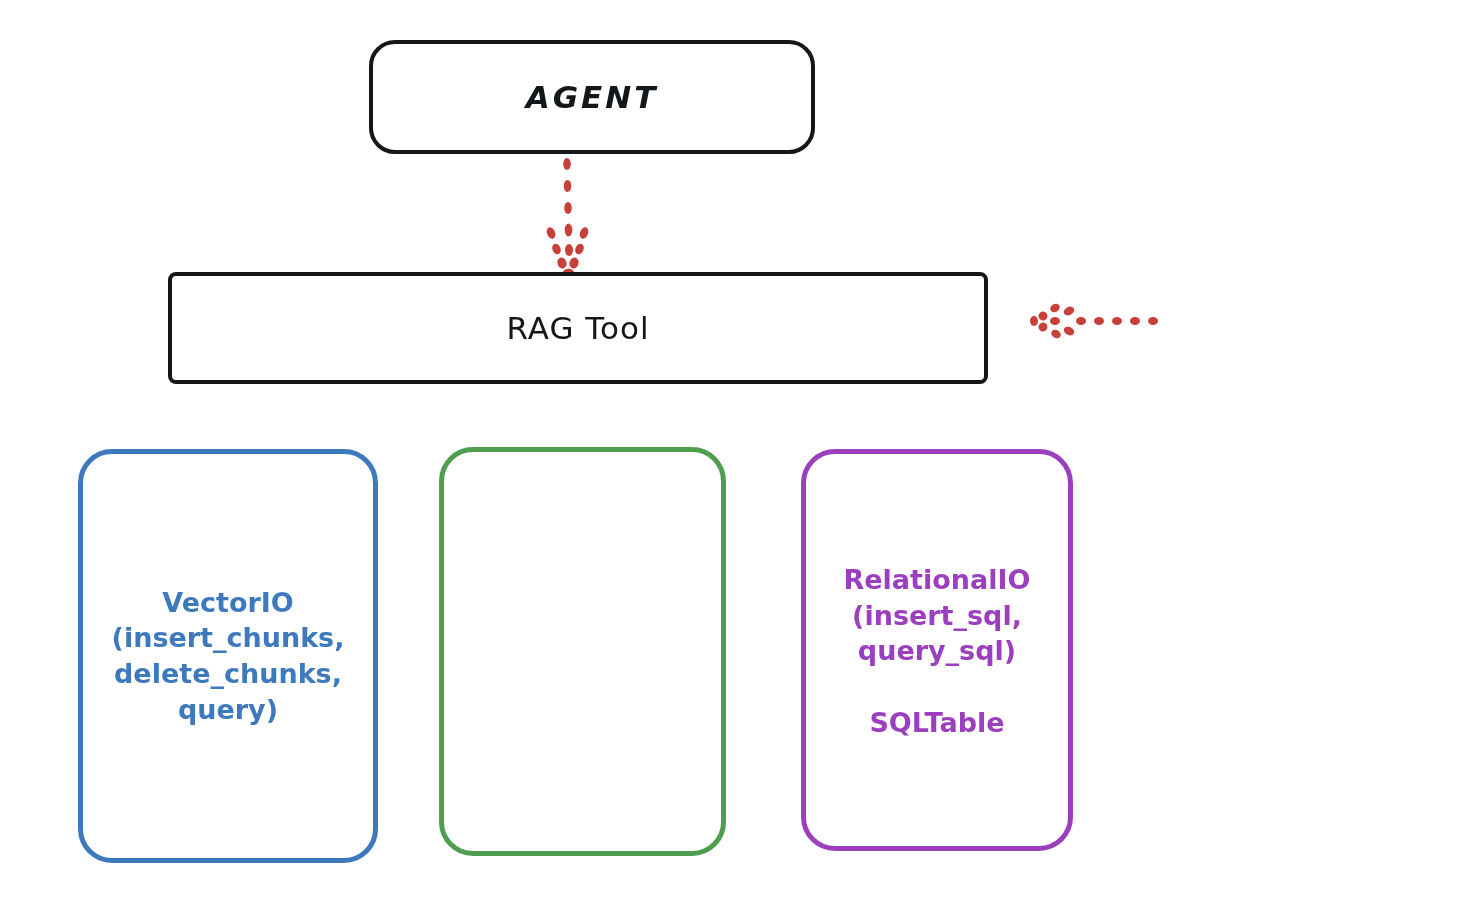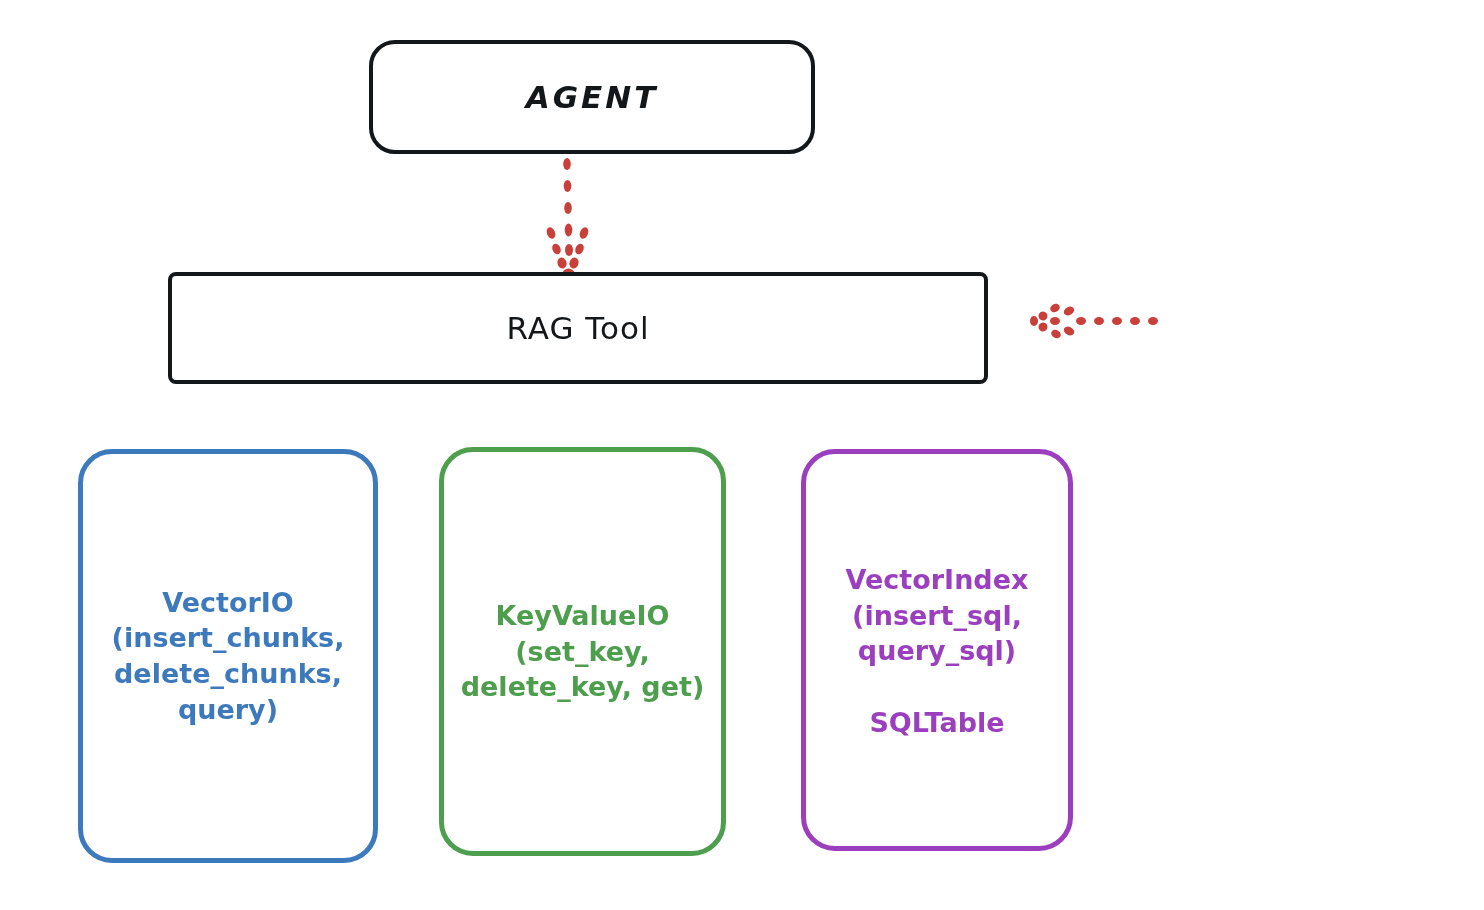--- a/index.html
+++ b/index.html
@@ -183,25 +183,22 @@
 
 
   <div class="node node-provider" id="node-vectorio">
     <div class="provider-title">VectorIO
 (insert_chunks,
 delete_chunks,
 query)</div>
   </div>
 
   <div class="node node-provider" id="node-keyvalueio">
-    <div class="provider-title">KeyValueIO
-(set_key,
-delete_key, get)</div>
   </div>
 
   <div class="node node-provider" id="node-relationalio">
-    <div class="provider-title">VectorIndex
+    <div class="provider-title">RelationalIO
 (insert_sql,
 query_sql)</div>
     <div class="provider-sub">SQLTable</div>
   </div>
 
 </div>
 
 </body></html>

